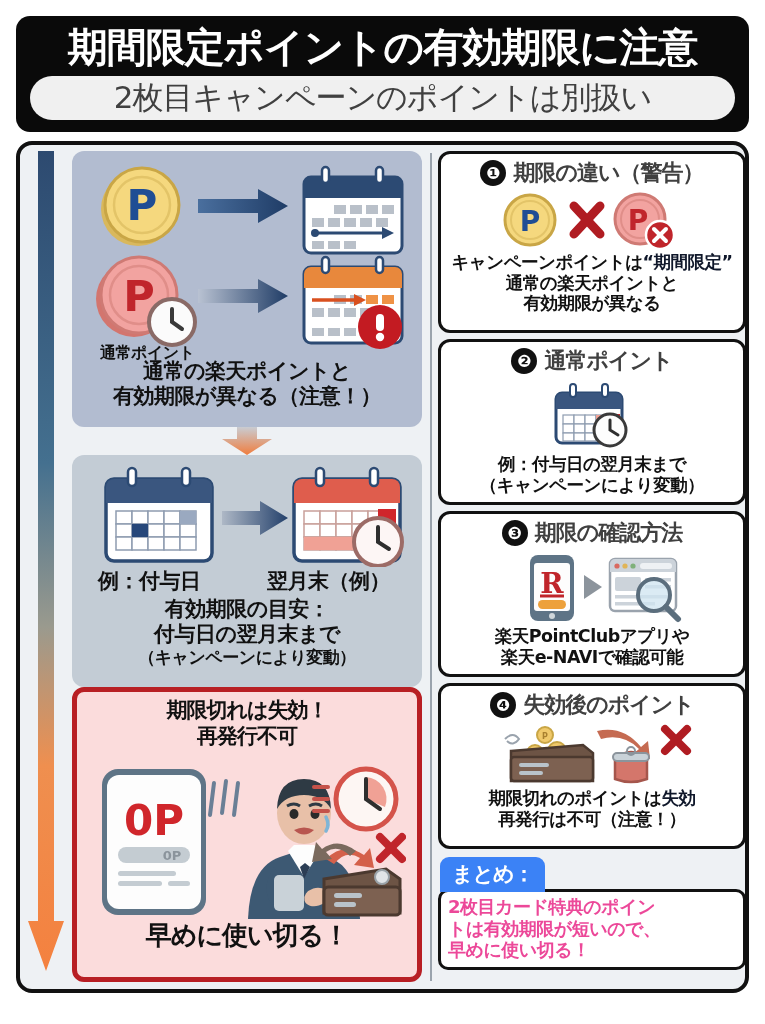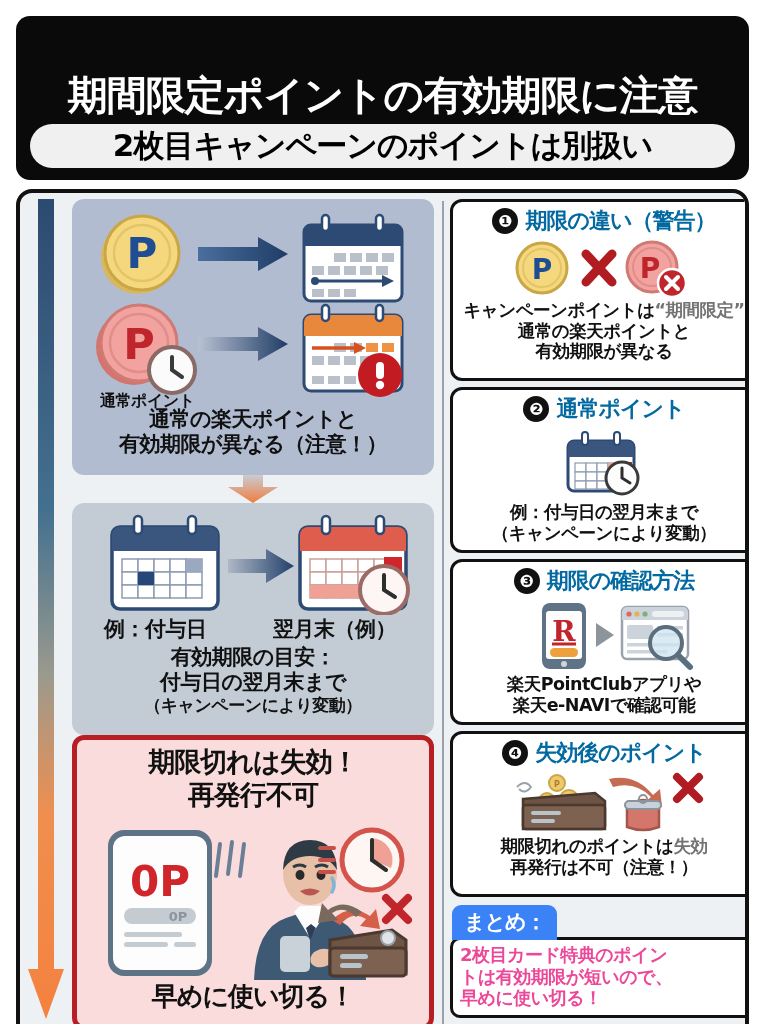--- a/index.html
+++ b/index.html
@@ -12,28 +12,28 @@
   .canvas{position:relative;width:765px;height:1024px;box-sizing:border-box;padding:16px 16px 10px 16px;}
 
   
   .header{
     background:#0a0a0a;border-radius:14px;
     padding:10px 14px 12px 14px;
     box-sizing:border-box;
   }
   .header-title{
     color:#ffffff;font-weight:bold;font-size:40px;line-height:1.08;
-    text-align:center;letter-spacing:-1px;white-space:nowrap;margin-top:48px;
+    text-align:center;letter-spacing:-1px;white-space:nowrap;
   }
   .header-sub-wrap{
     margin-top:7px;background:#f0f0f0;border-radius:22px;
     padding:4px 10px 6px 10px;
   }
   .header-sub{
-    color:#000000;font-weight:bold;font-size:31px;line-height:1.1;
+    color:#404040;font-weight:normal;font-size:31px;line-height:1.1;
     text-align:center;letter-spacing:-1px;white-space:nowrap;
   }
 
   
   .body-frame{
     margin-top:9px;
     border:4px solid #111;border-radius:16px;
     background:#eef1f4;
     height:852px;box-sizing:border-box;
     display:flex;position:relative;overflow:hidden;
@@ -43,31 +43,31 @@
   .flowbar{width:52px;position:relative;flex:0 0 52px;}
   .flowbar svg{position:absolute;left:6px;top:6px;}
 
   .left-col{flex:1 1 auto;padding:6px 8px 6px 0;display:flex;flex-direction:column;gap:0;}
   .divider{width:2px;background:#9aa3ad;margin:8px 0;flex:0 0 2px;}
   .right-col{flex:0 0 308px;padding:6px 8px 6px 6px;display:flex;flex-direction:column;gap:6px;}
 
   
   .lpanel{border-radius:12px;position:relative;}
   .lp1{background:#b2bcd0;height:276px;padding:8px 10px;box-sizing:border-box;}
-  .lp2{background:#c3ccd5;height:232px;padding:8px 16px;box-sizing:border-box;}
+  .lp2{background:#c3ccd5;height:232px;padding:8px 10px;box-sizing:border-box;}
   .lp3{background:#fbdcdc;border:5px solid #b81f24;border-radius:12px;height:295px;padding:4px 8px;box-sizing:border-box;}
   .connector{height:28px;display:flex;align-items:center;justify-content:center;}
 
   .lcap{
     text-align:center;font-weight:bold;color:#111;
     font-size:21px;line-height:1.18;letter-spacing:-0.5px;white-space:nowrap;
   }
   .lcap-sm{font-size:17px;}
   .lp3 .warn-title{
-    text-align:center;font-weight:bold;color:#111;font-size:27px;line-height:1.15;
+    text-align:center;font-weight:bold;color:#111;font-size:21px;line-height:1.15;
     letter-spacing:-1px;white-space:nowrap;margin-top:2px;
   }
   .lp3 .warn-foot{
     text-align:center;font-weight:bold;color:#111;font-size:26px;line-height:1.1;
     letter-spacing:-1px;white-space:nowrap;
   }
 
   
   .rpanel{
     background:#ffffff;border:3px solid #111;border-radius:12px;
@@ -77,23 +77,23 @@
   .r1{height:182px;}
   .r2{height:166px;}
   .r3{height:166px;}
   .r4{height:166px;}
   .rhead{display:flex;align-items:center;gap:7px;width:100%;justify-content:center;margin-bottom:1px;}
   .numdot{
     width:26px;height:26px;border-radius:50%;background:#111;color:#fff;
     font-size:17px;font-weight:bold;display:flex;align-items:center;justify-content:center;
     flex:0 0 26px;
   }
-  .rtitle{font-weight:bold;font-size:22px;color:#0369a1;letter-spacing:-1px;white-space:nowrap;}
+  .rtitle{font-weight:bold;font-size:22px;color:#404040;letter-spacing:-1px;white-space:nowrap;}
   .rbody{text-align:center;font-weight:bold;font-size:17.5px;line-height:1.17;color:#111;letter-spacing:-0.5px;white-space:nowrap;}
-  .rbody .hl{color:#737373;text-align:center;}
+  .rbody .hl{color:#0f172a;text-align:center;}
   .ricons{display:flex;align-items:center;justify-content:center;gap:6px;margin:2px 0 3px 0;}
 
   
   .summary{position:relative;margin-top:2px;}
   .sum-tab{
     display:inline-block;background:#3b82f6;color:#fff;font-weight:bold;
     font-size:21px;letter-spacing:-1px;padding:3px 12px 4px 12px;border-radius:9px 9px 0 0;
     position:relative;z-index:2;margin-left:2px;
   }
   .sum-box{

